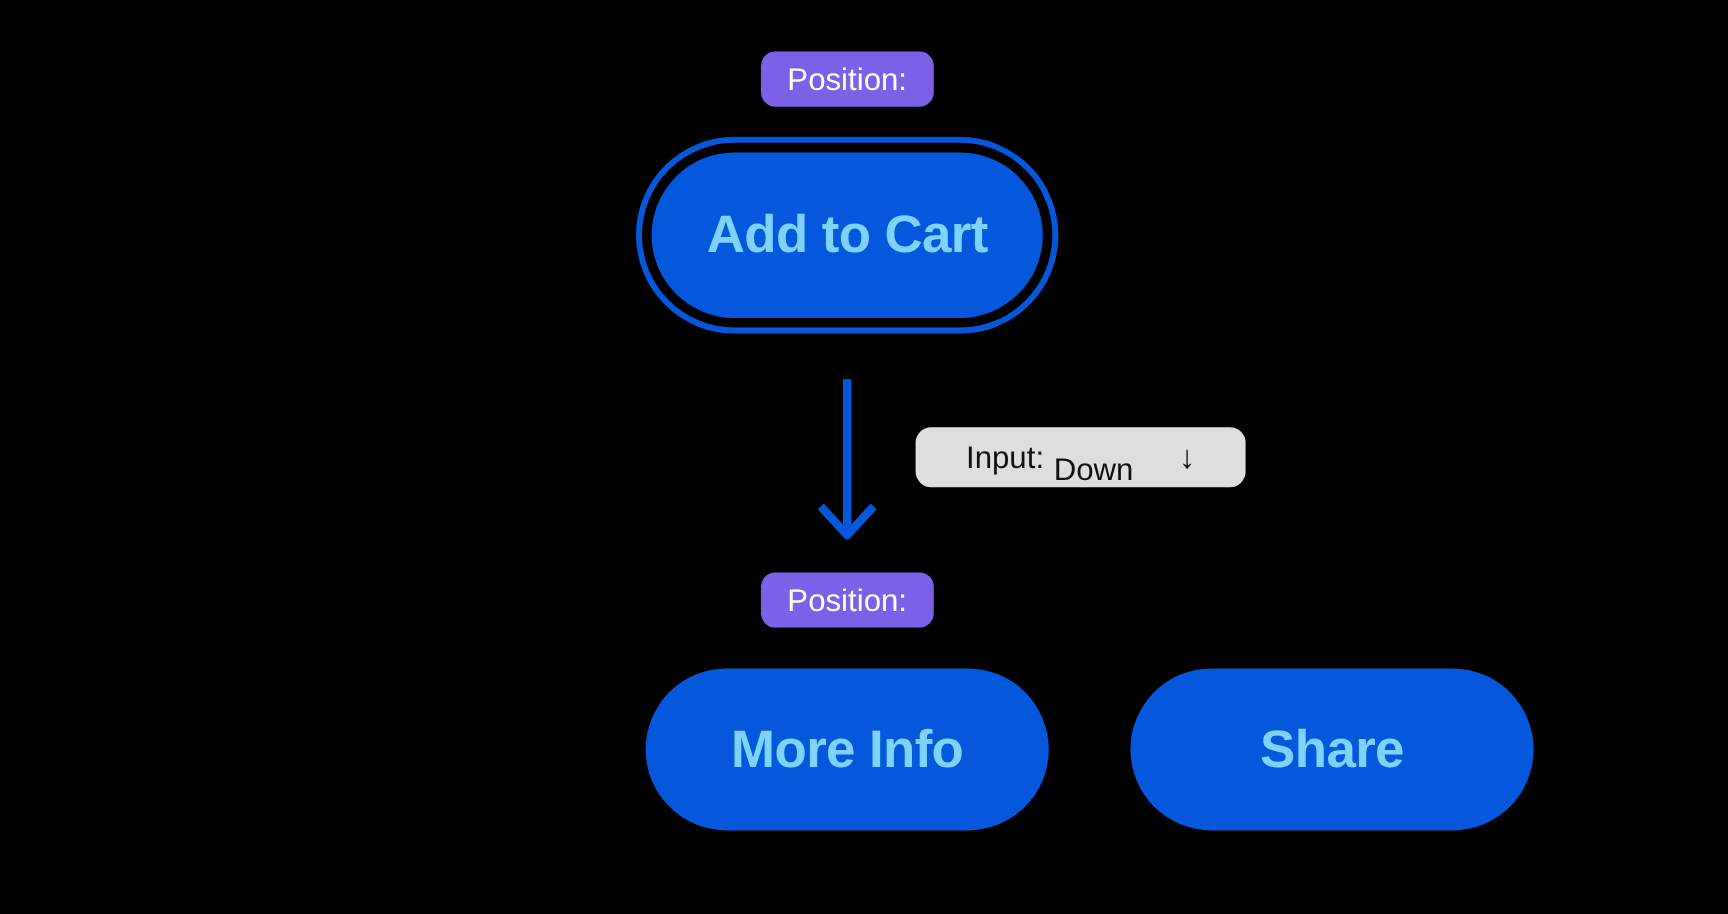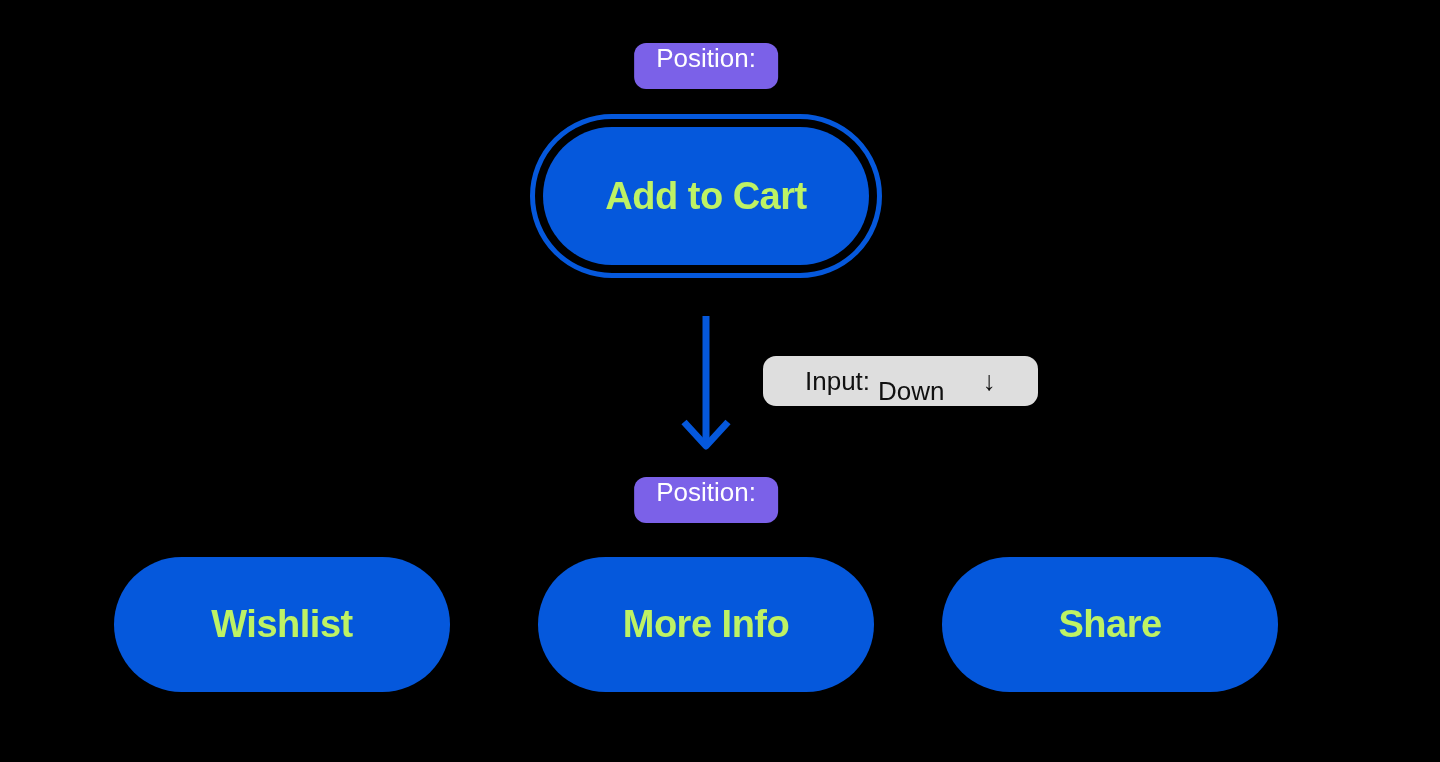--- a/index.html
+++ b/index.html
@@ -16,37 +16,38 @@
     overflow: hidden;
   }
   .center-x {
     left: 706px;
     transform: translateX(-50%);
   }
   .pos-badge {
     position: absolute;
     height: 46px;
     display: flex;
+    align-items: center;
     gap: 8px;
     padding: 0 22px;
     background: #7B61E8;
     border-radius: 12px;
     color: #FFFFFF;
     font-size: 26px;
     white-space: nowrap;
   }
   .pos-badge b { font-weight: bold; }
   .pill-button {
     position: absolute;
     display: flex;
     align-items: center;
     justify-content: center;
     background: #0558DC;
-    color: #bef264;
-    font-size: 38px;
+    color: #7dd3fc;
+    font-size: 44px;
     font-weight: bold;
     letter-spacing: -0.5px;
     border: none;
     white-space: nowrap;
   }
   .focused-button {
     top: 127px;
     width: 326px;
     height: 138px;
     border-radius: 69px;
@@ -107,23 +108,20 @@
   <div class="input-badge">
     <span class="lbl">Input:</span>
     <b>Down</b>
     <span class="key-arrow">↓</span>
   </div>
 
   <div class="pos-badge center-x" style="top:477px;">
     <span>Position:</span>
   </div>
 
-  <button class="pill-button bottom-button" style="left:114px;">
-    <span>Wishlist</span>
-  </button>
 
   <button class="pill-button bottom-button" style="left:942px;">
     <span>Share</span>
   </button>
 
   <button class="pill-button bottom-button" style="left:538px;">
     <span>More Info</span>
   </button>
 
 </div>

